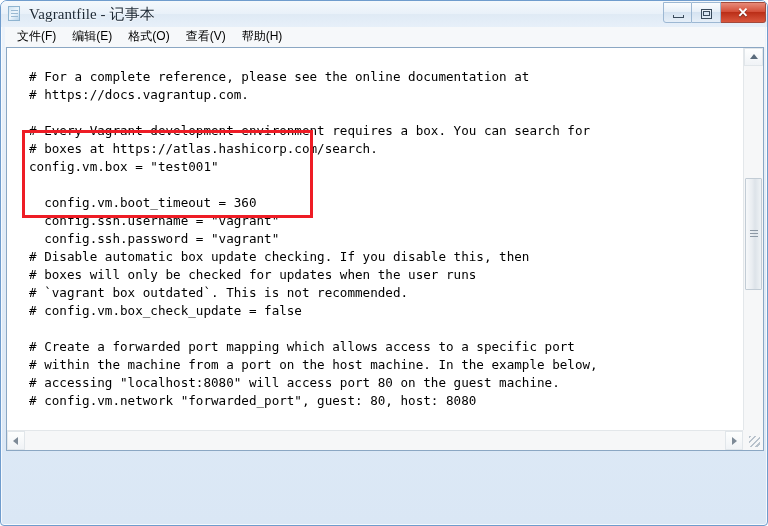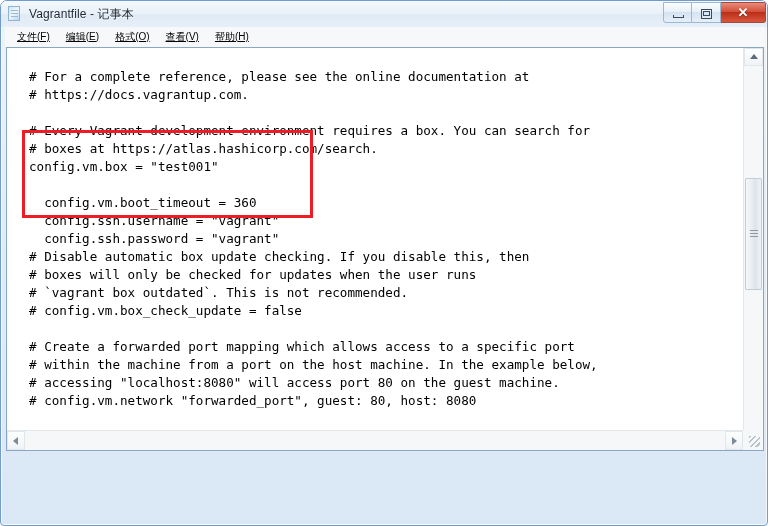--- a/index.html
+++ b/index.html
@@ -54,25 +54,26 @@
   }
   .title-icon .sheet:after {
     content: "";
     position: absolute;
     left: 2px; top: 3px;
     width: 7px; height: 1px;
     background: #9ab9d2;
     box-shadow: 0 3px 0 #9ab9d2, 0 6px 0 #9ab9d2;
   }
   .title-text {
-    font-size: 12px;
+    font-size: 15px;
     color: #1b2733;
     white-space: nowrap;
     letter-spacing: 0.1px;
     text-shadow: 0 1px 1px rgba(255,255,255,0.9);
+    font-family: Liberation Serif, serif;
   }
 
   
   .wincontrols {
     position: absolute;
     right: 3px;
     top: 1px;
     display: flex;
     height: 21px;
   }
@@ -138,26 +139,25 @@
     left: 4px; top: 26px;
     width: 760px;
     height: 20px;
     background: #f6f8fa;
     display: flex;
     align-items: center;
     padding-left: 4px;
     box-sizing: border-box;
   }
   .menu-item {
-    font-size: 10px;
+    font-size: 12px;
     color: #000000;
     padding: 1px 8px 2px 8px;
     white-space: nowrap;
     cursor: default;
-    text-decoration: underline;
   }
 
   
   .client {
     position: absolute;
     left: 5px;
     top: 46px;
     width: 758px;
     height: 404px;
     box-sizing: border-box;

